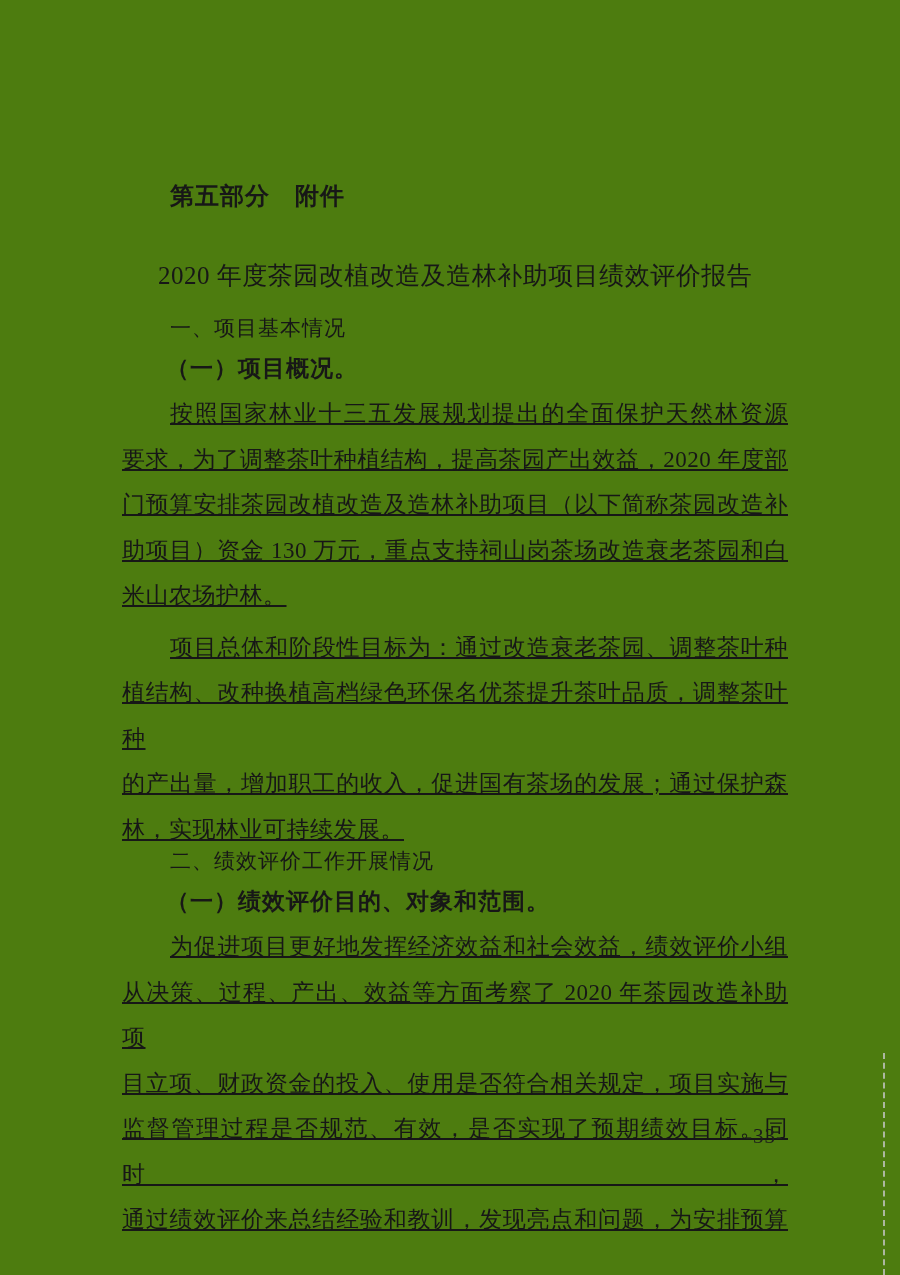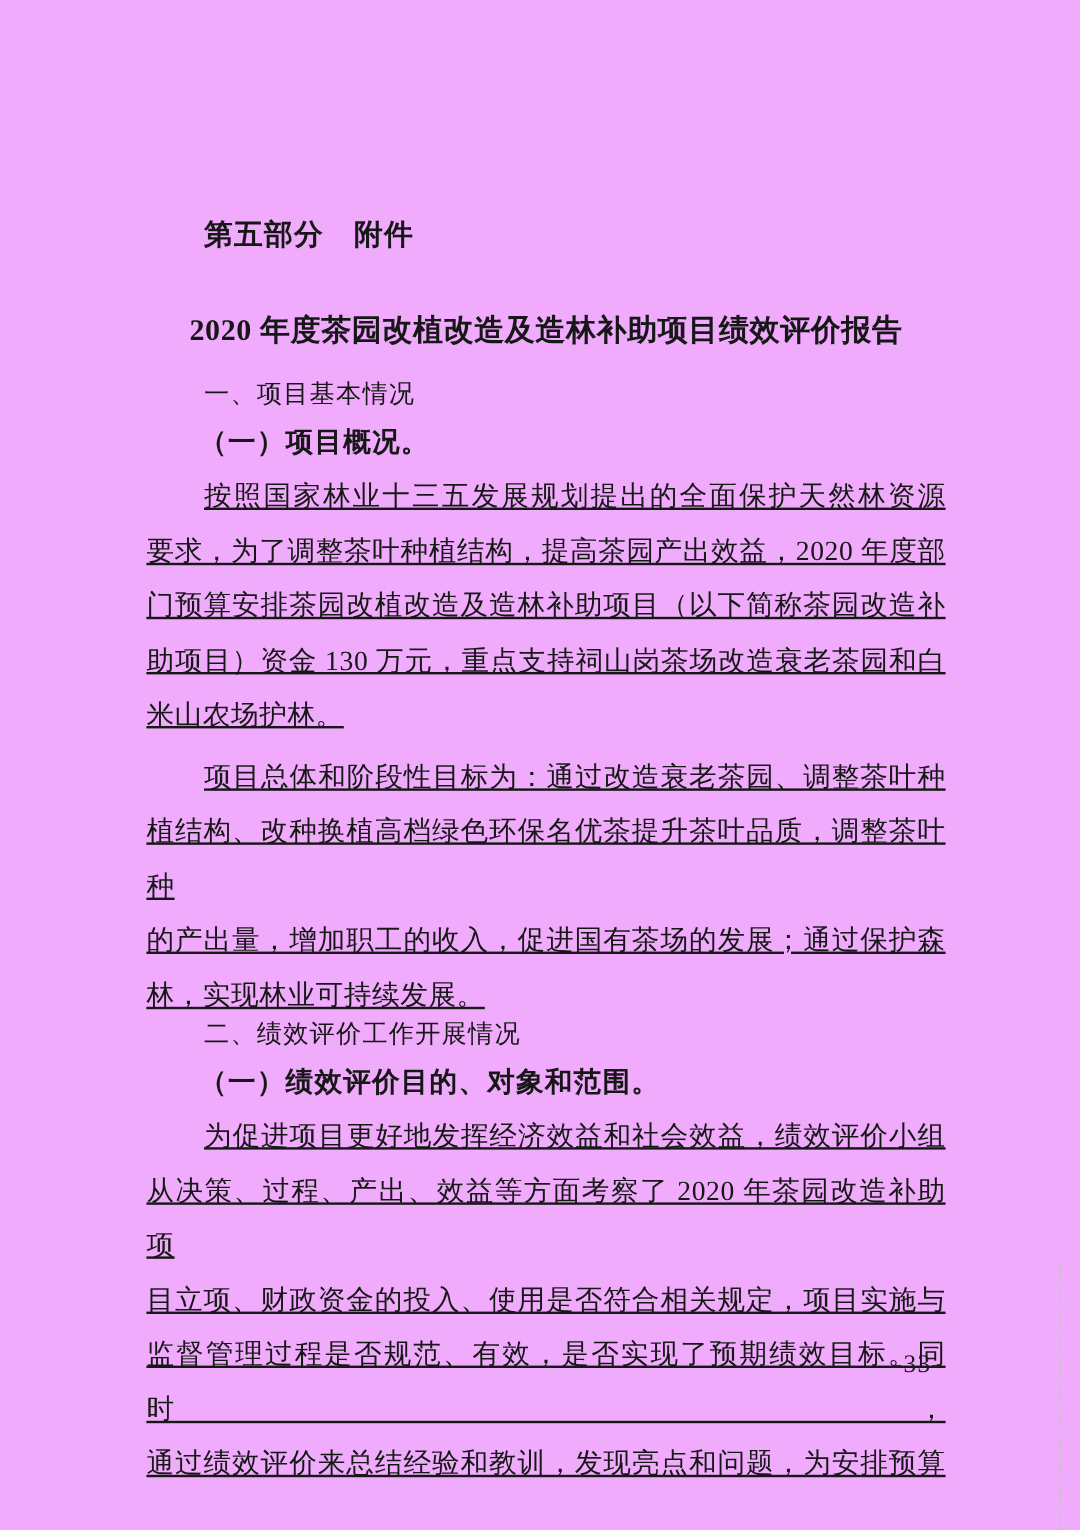--- a/index.html
+++ b/index.html
@@ -4,21 +4,21 @@
 <style>
   html, body {
     margin: 0;
     padding: 0;
     background: #ffffff;
   }
   .page {
     position: relative;
     width: 900px;
     height: 1275px;
-    background: #f0abfc;
+    background: #4d7c0f;
     overflow: hidden;
     font-family: "Liberation Serif", "DejaVu Serif", serif;
     color: #171717;
   }
   .content {
     position: absolute;
     left: 122px;
     top: 183px;
     width: 666px;
   }
@@ -26,21 +26,21 @@
     font-size: 24px;
     line-height: 26px;
     font-weight: 700;
     padding-left: 48px;
     letter-spacing: 1px;
   }
   .title {
     margin: 50px 0 0 0;
     font-size: 25px;
     line-height: 34px;
-    font-weight: 700;
+    font-weight: 400;
     text-align: center;
     letter-spacing: 0.5px;
   }
   .h-num {
     font-size: 21px;
     line-height: 30px;
     font-weight: 400;
     padding-left: 48px;
     margin-top: 20px;
     letter-spacing: 1px;

